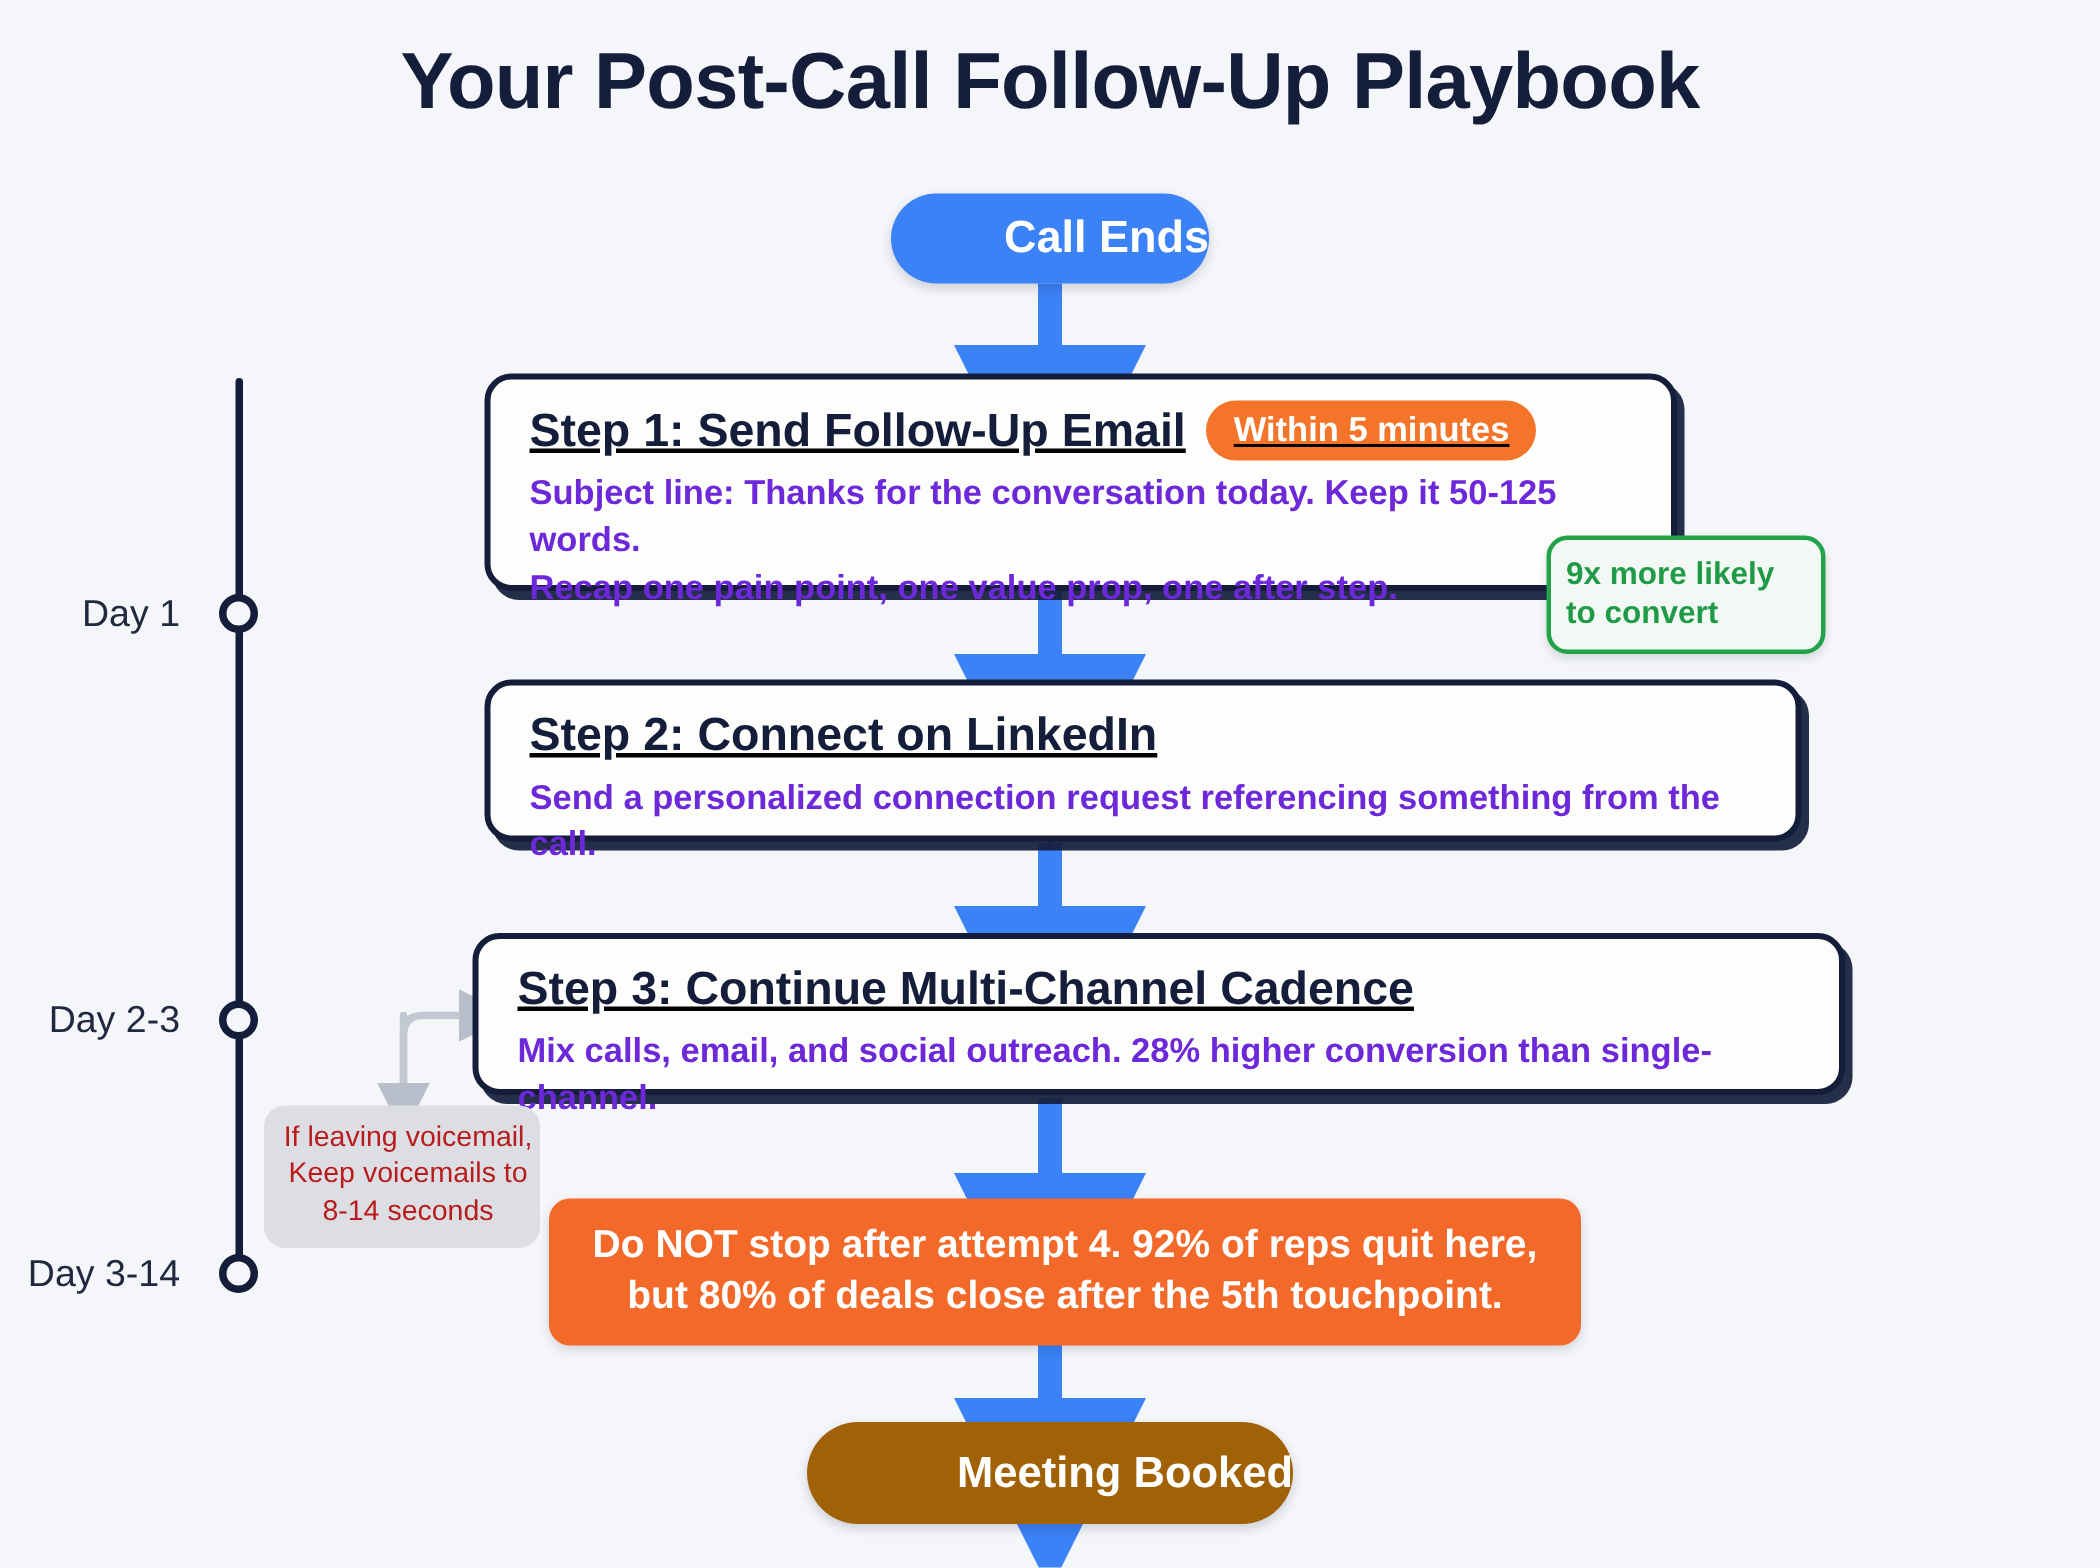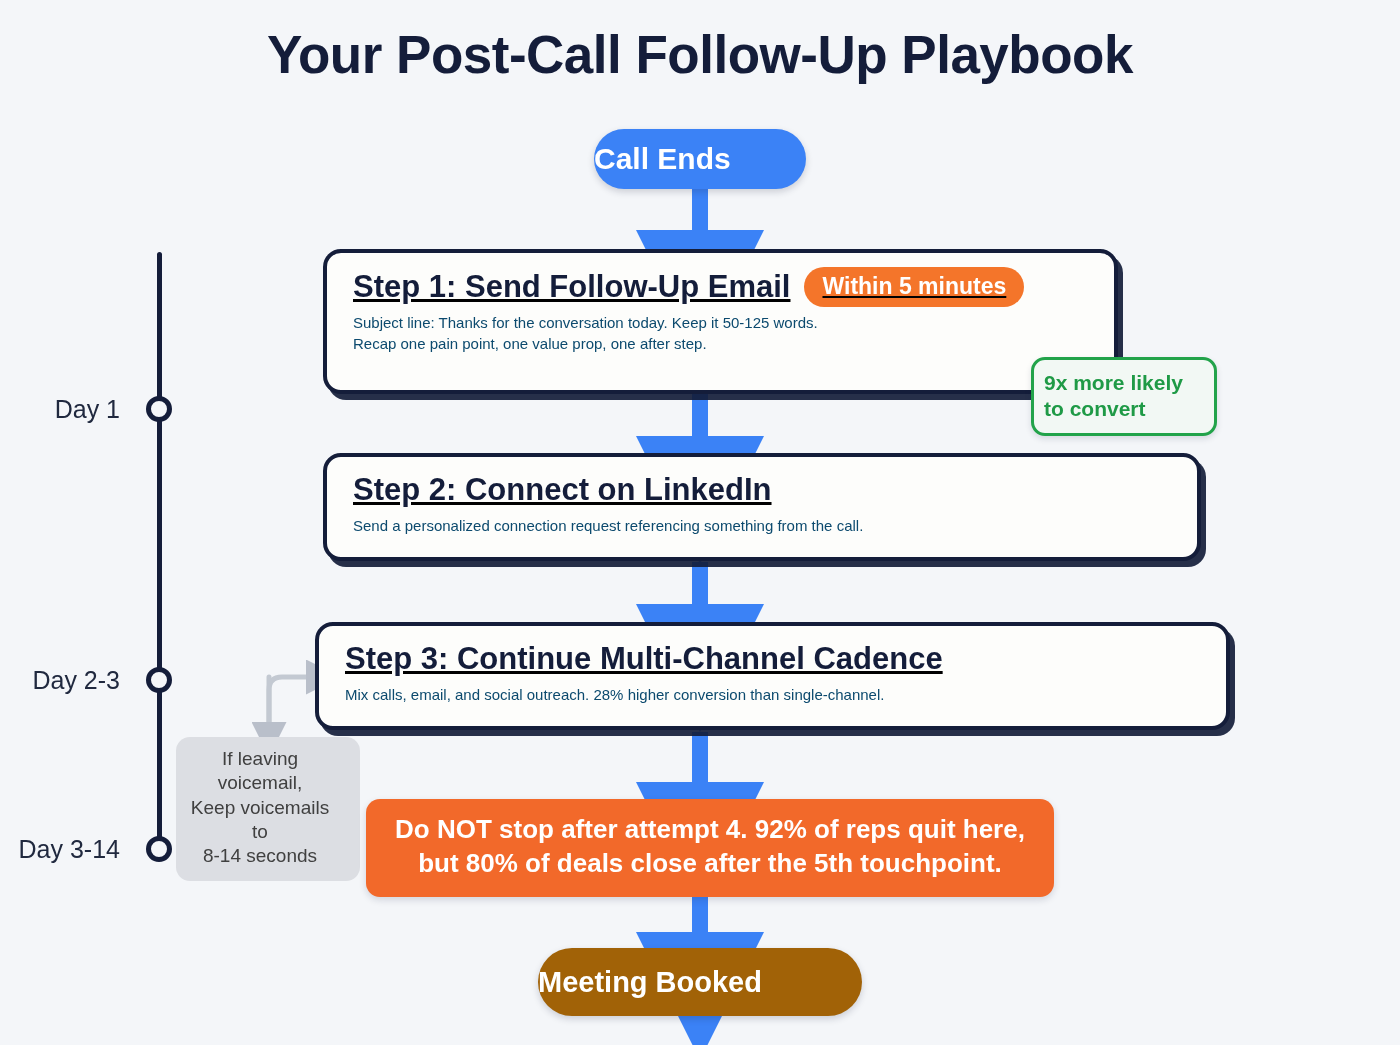--- a/index.html
+++ b/index.html
@@ -59,21 +59,21 @@
     color: #20293f;
     text-align: right;
     white-space: nowrap;
   }
 
   
   .pill {
     position: absolute;
     display: flex;
     align-items: center;
-    justify-content: flex-start;
+    justify-content: flex-end;
     border-radius: 40px;
     color: #ffffff;
     font-weight: bold;
     box-shadow: 0 3px 7px rgba(20,29,58,0.18);
     box-sizing: border-box;
   }
   .pill-start {
     left: 594px;
     top: 129px;
     width: 212px;
@@ -117,25 +117,26 @@
     background: #f4752a;
     color: #ffffff;
     font-size: 23px;
     font-weight: bold;
     border-radius: 22px;
     padding: 6px 18px 8px 18px;
     white-space: nowrap;
     line-height: 1.15;
   }
   .step-desc {
-    font-size: 15px;
-    color: #0c4a6e;
+    font-size: 23px;
+    color: #6d28d9;
     line-height: 1.35;
     margin-top: 6px;
     max-width: 100%;
+    font-weight: bold;
   }
   .step-desc .line { display: block; }
 
   
   .callout-green {
     position: absolute;
     left: 1031px;
     top: 357px;
     width: 186px;
     padding: 10px 10px 12px 10px;
@@ -149,24 +150,24 @@
     line-height: 1.22;
     box-sizing: border-box;
   }
 
   
   .note-gray {
     position: absolute;
     left: 176px;
     top: 737px;
     width: 184px;
-    padding: 10px 24px 12px 8px;
+    padding: 10px 0 12px 8px;
     background: #dcdee3;
     border-radius: 14px;
-    color: #404040;
+    color: #b91c1c;
     font-size: 19px;
     text-align: center;
     line-height: 1.28;
     box-sizing: border-box;
   }
   .note-gray .line { display: block; }
 
   
   .warn-banner {
     position: absolute;

